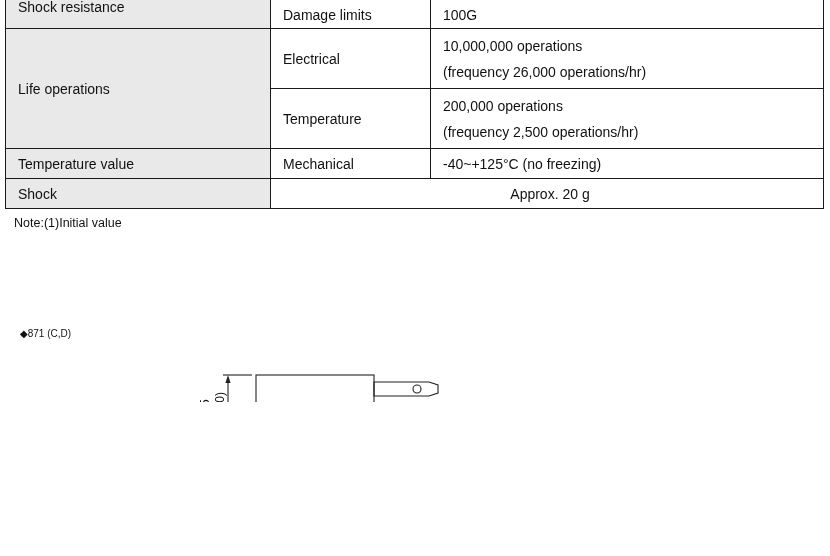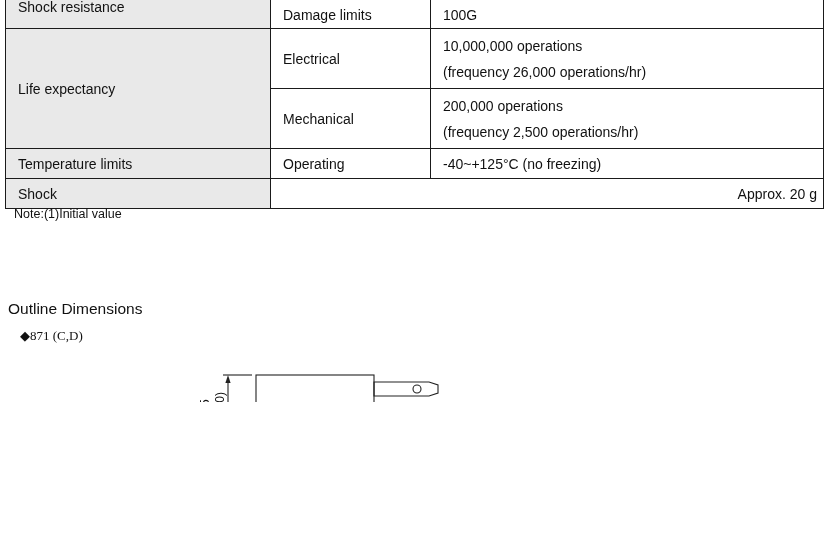--- a/index.html
+++ b/index.html
@@ -8,25 +8,25 @@
 
   
   table.spec{position:absolute;left:5px;top:-16px;width:818px;border-collapse:collapse;table-layout:fixed;}
   table.spec td{border:1px solid #1a1a1a;font-size:14px;padding:0 6px 0 12px;vertical-align:middle;background:#fff;}
   table.spec td.lbl{background:#e9e9e9;}
   tr.r1{height:44px;}
   tr.r1 td.vb{vertical-align:bottom;padding-bottom:5px;}
   tr.r2,tr.r3{height:60px;}
   tr.r4,tr.r5{height:30px;}
   .two-line div{line-height:26px;}
-  td.center{text-align:right;padding-left:0;}
+  td.center{text-align:center;padding-left:0;}
 
-  .note{position:absolute;left:14px;top:207px;font-size:12.5px;}
+  .note{position:absolute;left:14px;top:216px;font-size:12.5px;}
   .outline-title{position:absolute;left:8px;top:300px;font-size:15.5px;}
-  .variant-cd{position:absolute;left:20px;top:328px;font-size:13px;font-family:Liberation Serif, serif;}
+  .variant-cd{position:absolute;left:20px;top:328px;font-size:10px;}
   .variant-df{position:absolute;left:7px;top:532px;font-size:14.5px;}
 
   .dwg1{position:absolute;left:195px;top:365px;}
   .dwg2{position:absolute;left:195px;top:522px;}
   svg text{font-family:"Liberation Sans","DejaVu Sans",sans-serif;font-size:12px;fill:#111;}
 </style>
 </head>
 <body>
 
 <div class="page">
@@ -37,49 +37,48 @@
         <col style="width:160px">
         <col style="width:393px">
     </colgroup>
     <tbody>
       <tr class="r1">
         <td class="lbl">Shock resistance</td>
         <td class="vb">Damage limits</td>
         <td class="vb">100G</td>
       </tr>
       <tr class="r2">
-        <td class="lbl" rowspan="2">Life expectancy</td>
+        <td class="lbl" rowspan="2">Life operations</td>
         <td>Electrical</td>
         <td class="two-line">
           <div>10,000,000 operations</div>
           <div>(frequency 26,000 operations/hr)</div>
         </td>
       </tr>
       <tr class="r3">
-        <td>Mechanical</td>
+        <td>Temperature</td>
         <td class="two-line">
           <div>200,000 operations</div>
           <div>(frequency 2,500 operations/hr)</div>
         </td>
       </tr>
       <tr class="r4">
-        <td class="lbl">Temperature limits</td>
-        <td>Operating</td>
+        <td class="lbl">Temperature value</td>
+        <td>Mechanical</td>
         <td>-40~+125°C (no freezing)</td>
       </tr>
       <tr class="r5">
         <td class="lbl">Shock</td>
         <td class="center" colspan="2">Approx. 20 g</td>
       </tr>
     </tbody>
   </table>
 
   <div class="note">Note:(1)Initial value</div>
 
-  <div class="outline-title">Outline Dimensions</div>
   <div class="variant-cd">◆871 (C,D)</div>
 
   <svg class="dwg1" width="330" height="130" viewBox="0 0 330 130">
     <g stroke="#222" stroke-width="1.1" fill="none">
       <rect x="61" y="10" width="118" height="72"></rect>
       <polygon points="179,17 234,17 243,20 243,28 234,31 179,31"></polygon>
       <circle cx="222" cy="24" r="4"></circle>
       <polygon points="179,53 234,53 243,56 243,64 234,67 179,67"></polygon>
       <circle cx="222" cy="60" r="4"></circle>
 

